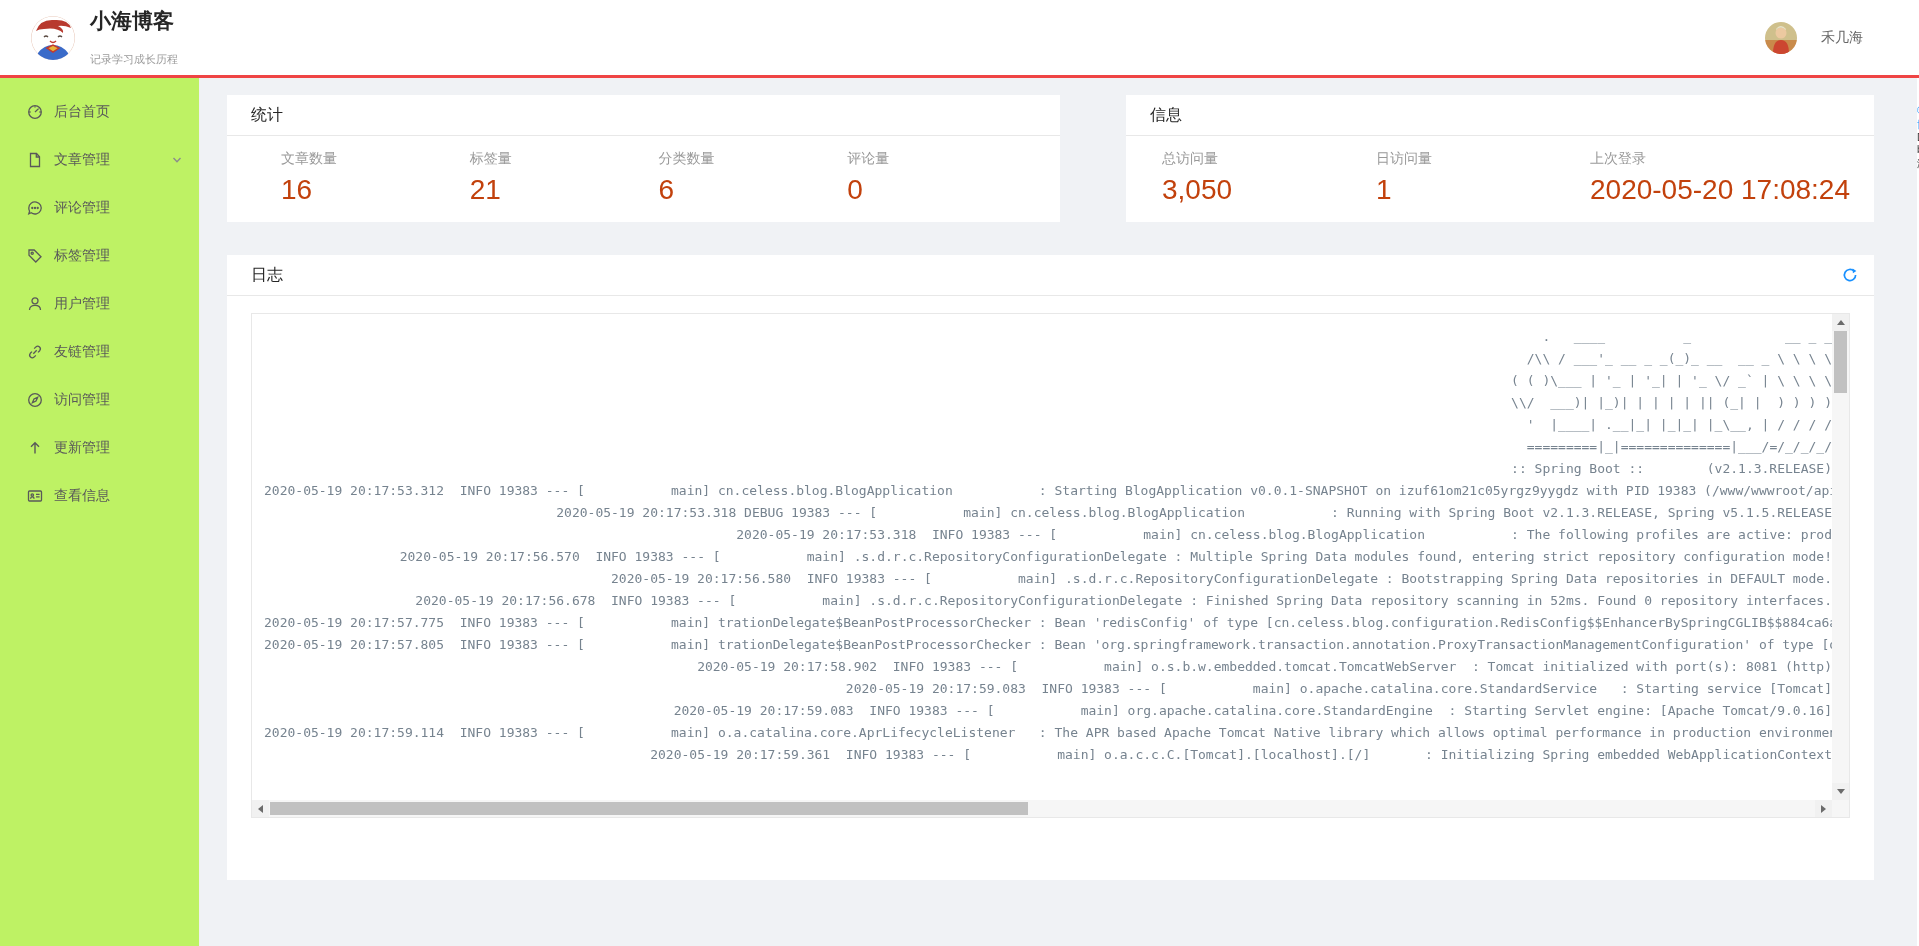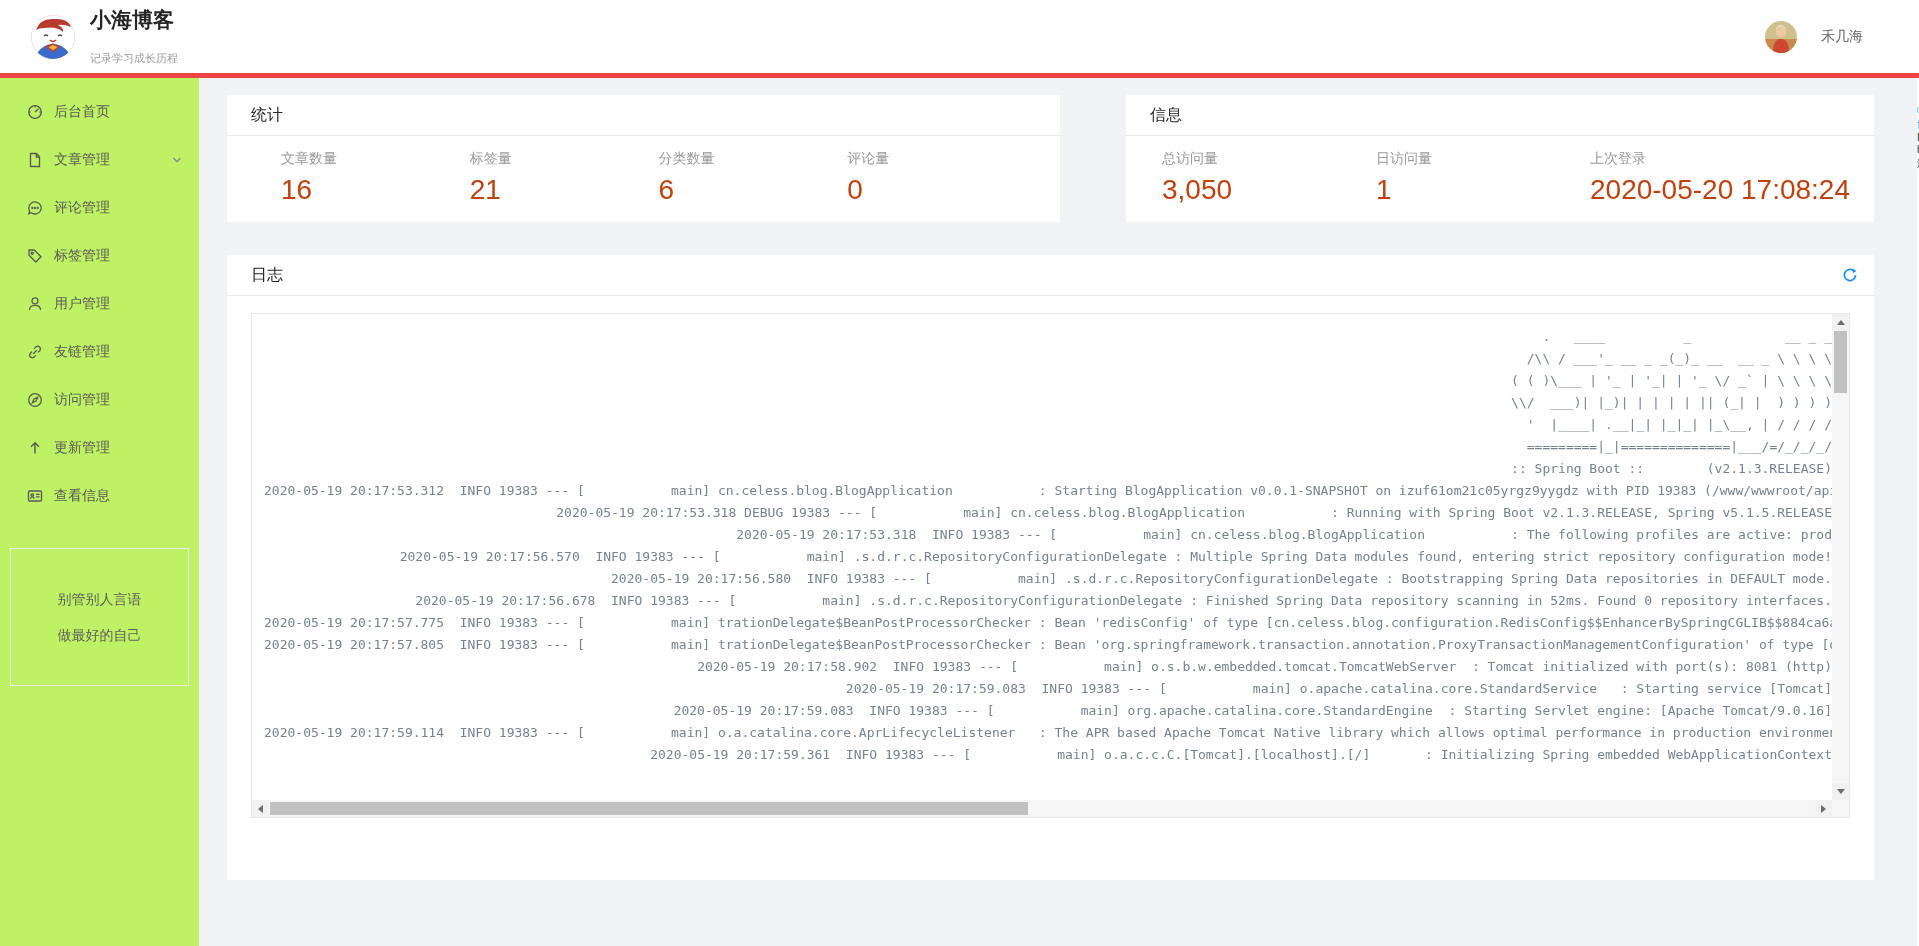--- a/index.html
+++ b/index.html
@@ -1,20 +1,20 @@
 <!DOCTYPE html>
 <html><head>
 <meta charset="utf-8">
 <style>
   * { box-sizing: border-box; margin: 0; padding: 0; }
   html,body { width:1919px; height:946px; overflow:hidden; }
   body { font-family:"Liberation Sans",sans-serif; background:#f0f2f5; color:#333; }
 
   
-  .header { height:78px; background:#fff; border-bottom:5px solid #ef4444;
+  .header { height:78px; background:#fff; border-bottom:3px solid #ef4444;
             display:flex; align-items:center; padding:0 56px 0 30px; }
   .brand { display:flex; align-items:center; gap:14px; cursor:pointer; }
   .brand-title { font-size:21px; font-weight:bold; color:#262626; line-height:1.25; }
   .brand-sub { font-size:11px; color:#9b9b9b; margin-top:18px; }
   .header-spacer { flex:1; }
   .user { display:flex; align-items:center; gap:24px; cursor:pointer; }
   .user-name { font-size:14px; color:#666; }
 
   
   .layout { display:flex; height:868px; }
@@ -203,24 +203,20 @@
     <div class="menu-item">
       <svg class="mi" width="16" height="16" viewBox="0 0 16 16" fill="none" stroke="#595959" stroke-width="1.3">
         <rect x="1.5" y="3" width="13" height="10" rx="1"></rect>
         <circle cx="5.3" cy="7" r="1.2"></circle>
           <path d="M3.6 10.8 C3.6 9.4 4.4 8.9 5.3 8.9 C6.2 8.9 7 9.4 7 10.8"></path>
         <path d="M9 6.3 H12.6 M9 8.8 H12.6"></path>
       </svg>
       <span>查看信息</span>
     </div>
 
-    <div class="quote">
-      <div>别管别人言语</div>
-      <div>做最好的自己</div>
-    </div>
   </div>
 
   <div class="main">
     <div class="content">
 
       <div class="cards-row">
 
         <div class="card card-stats">
           <div class="card-head">统计</div>
           <div class="stat-body">

